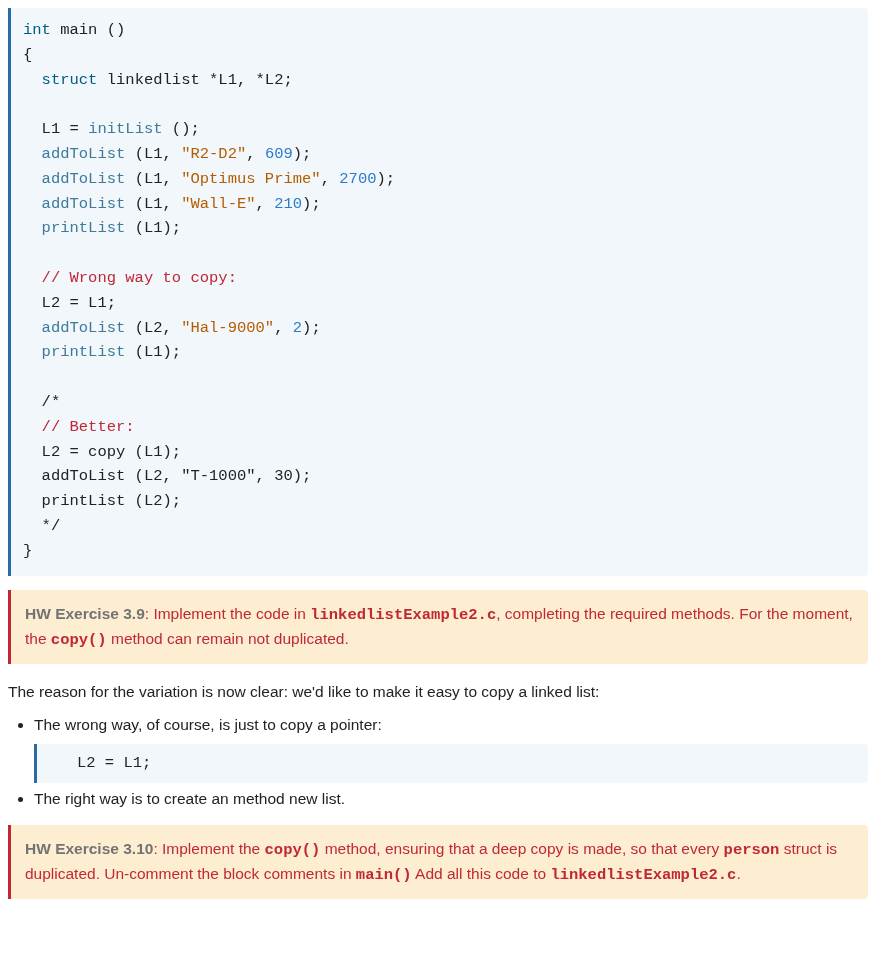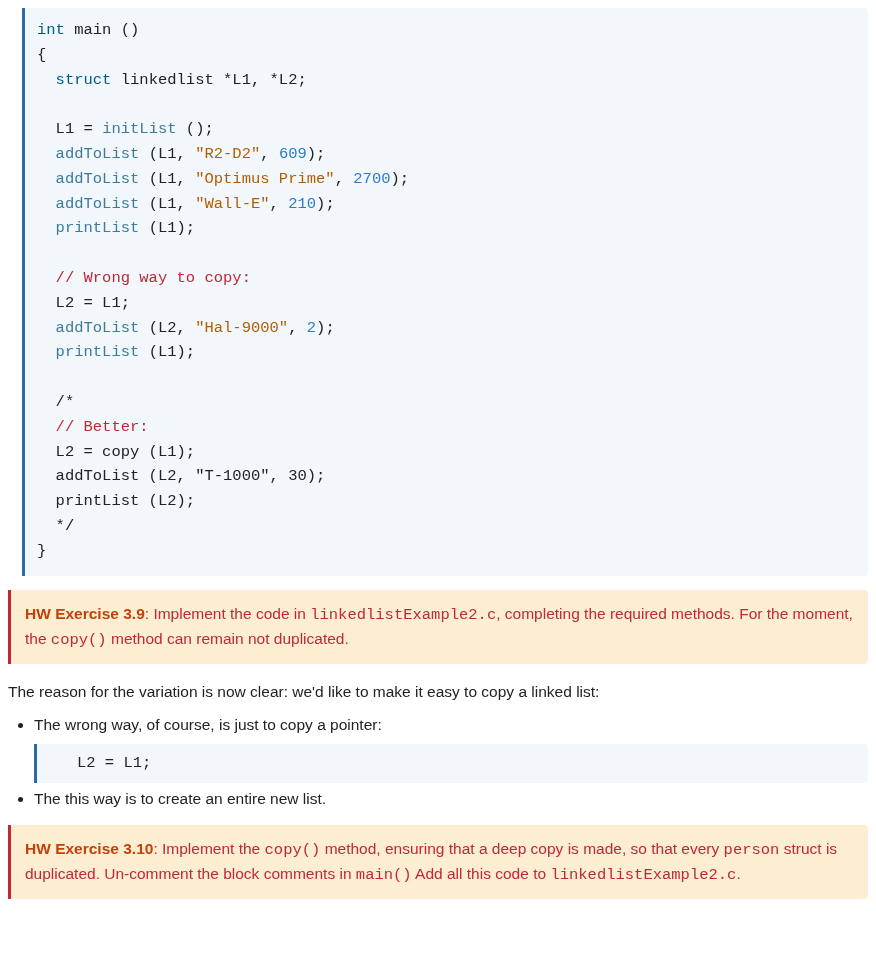--- a/index.html
+++ b/index.html
@@ -9,21 +9,21 @@
     font-family: -apple-system, BlinkMacSystemFont, "Segoe UI", Helvetica, Arial, sans-serif;
     font-size: 16px;
     color: #222;
     background: #fff;
     width: 876px;
   }
   .code-block {
     background: #f1f7fb;
     border-left: 3px solid #2a6ba5;
     padding: 10px 12px 12px 12px;
-    margin: 0 0 14px 14px;
+    margin: 0 0 14px 0;
     font-family: "SFMono-Regular", Consolas, "Liberation Mono", Menlo, monospace;
     font-size: 15.5px;
     line-height: 1.6;
     white-space: pre;
     overflow: visible;
     border-top-right-radius: 4px;
     border-bottom-right-radius: 4px;
   }
   .tok-type { color: #005c85; }
   .tok-call { color: #3d7b99; }
@@ -39,25 +39,25 @@
     padding: 12px 14px;
     margin: 0 0 16px 0;
     font-size: 15.5px;
     line-height: 1.55;
     color: #c02836;
     border-top-right-radius: 4px;
     border-bottom-right-radius: 4px;
   }
   .exercise-box .hw-label {
     font-weight: 700;
-    color: #c2410c;
+    color: #737373;
   }
   .exercise-box .inline-code {
     font-family: "SFMono-Regular", Consolas, "Liberation Mono", Menlo, monospace;
-    font-weight: 400;
+    font-weight: 700;
     color: #c02836;
   }
   .body-text {
     font-size: 15.5px;
     line-height: 1.5;
     margin: 6px 0 10px 0;
     color: #222;
   }
   ul.main-list {
     margin: 2px 0 14px 0;
@@ -112,19 +112,19 @@
 </div>
 
 <p class="body-text">The reason for the variation is now clear: we'd like to make it easy to copy a linked list:</p>
 
 <ul class="main-list">
   <li>
     <span>The wrong way, of course, is just to copy a pointer:</span>
     <div class="nested-code">   L2 = L1;</div>
   </li>
   <li>
-    <span>The this way is to create an entire new list.</span>
+    <span>The right way is to create an method new list.</span>
   </li>
 </ul>
 
 <div class="exercise-box">
   <span class="hw-label">HW Exercise 3.10</span><span>: Implement the </span><span class="inline-code">copy()</span><span> method, ensuring that a deep copy is made, so that every </span><span class="inline-code">person</span><span> struct is duplicated. Un-comment the block comments in </span><span class="inline-code">main()</span><span> Add all this code to </span><span class="inline-code">linkedlistExample2.c</span><span>.</span>
 </div>
 
 </body></html>

